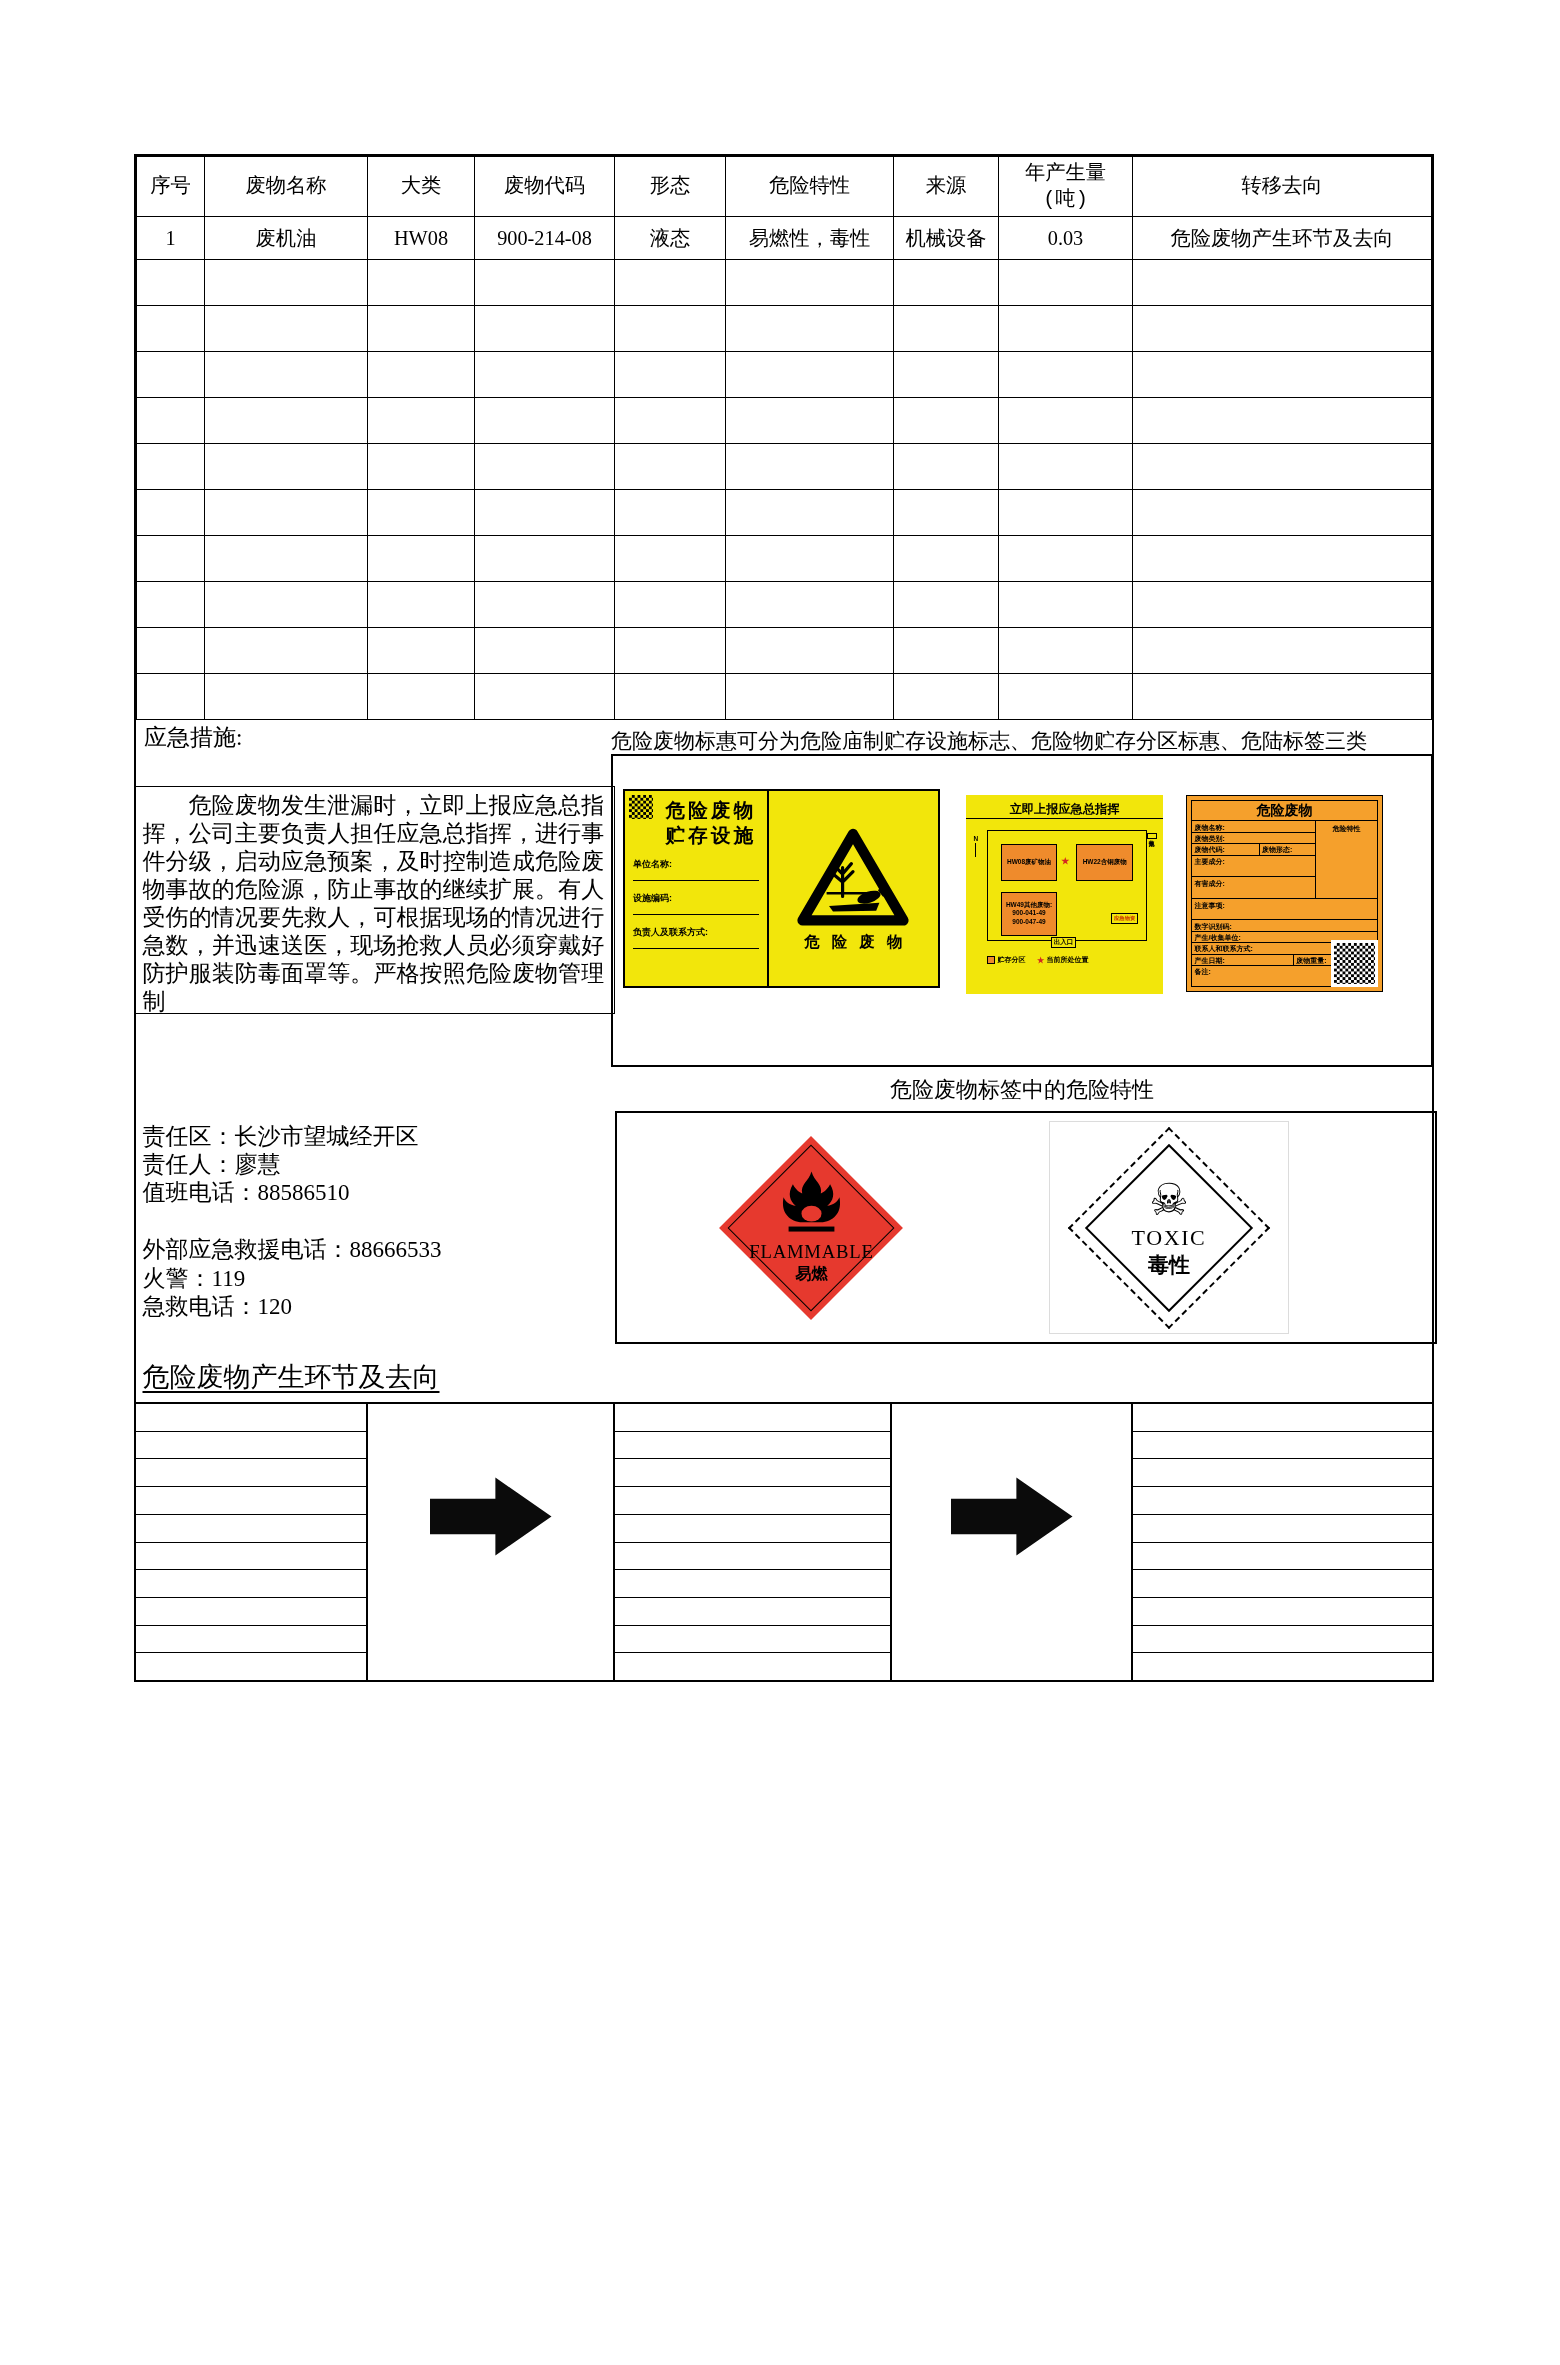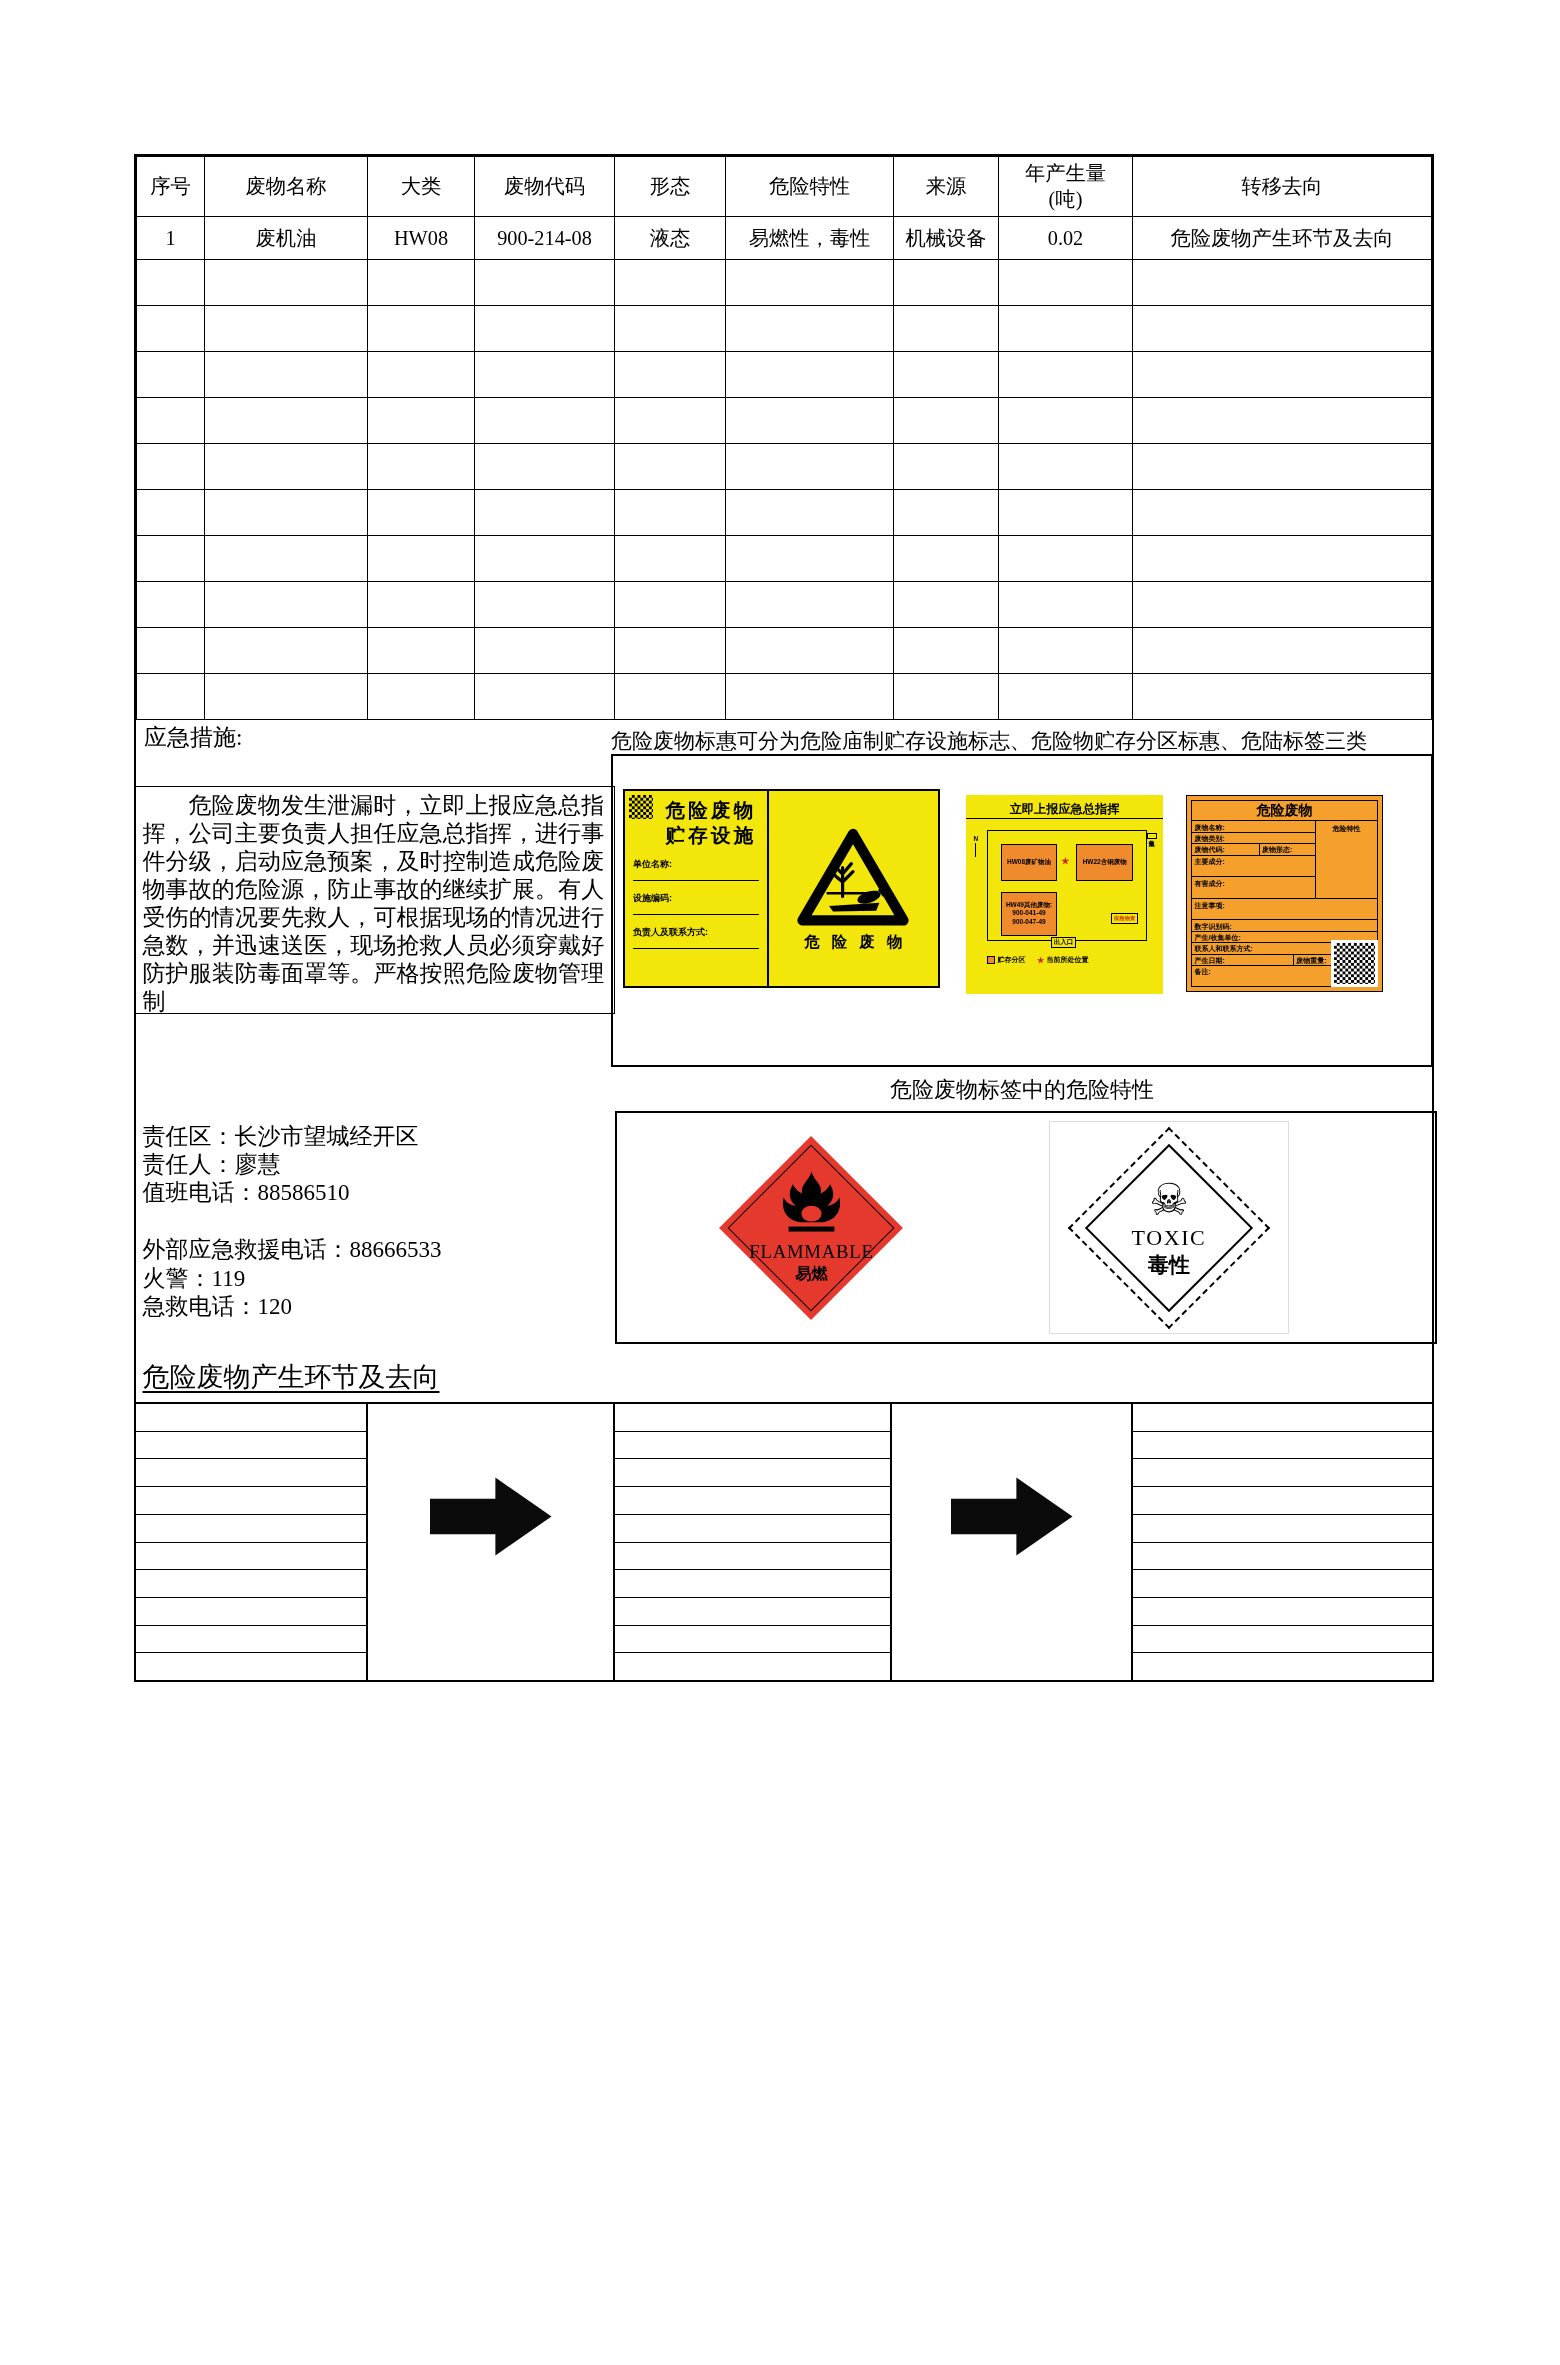--- a/index.html
+++ b/index.html
@@ -14,21 +14,21 @@
 
   
   .title-cell{height:63px;border-bottom:3.3px solid #000;display:flex;align-items:center;
               justify-content:center;font-size:35px;font-weight:bold;letter-spacing:2.4px;}
 
   
   table.main{width:100%;border-collapse:collapse;table-layout:fixed;}
   table.main th,table.main td{border:1.6px solid #000;text-align:center;vertical-align:middle;
     font-size:20.3px;font-weight:normal;padding:0 1.6px;overflow:hidden;}
   table.main th{white-space:pre-line;line-height:1.25;}
-  tr.hrow{height:60px;} tr.drow{height:43px;} tr.erow{height:46px;}
+  tr.hrow{height:60px;font-family:Liberation Mono, monospace;} tr.drow{height:43px;} tr.erow{height:46px;}
 
   
   .middle{position:relative;height:388px;}
   .em-label{position:absolute;top:2px;left:8.1px;font-size:23px;}
   .em-caption{position:absolute;top:6.5px;left:475px;width:821px;text-align:left;font-size:21px;}
   .em-para{position:absolute;top:66px;left:0;width:479px;height:228px;
     border-top:1.6px solid #000;border-right:1.6px solid #000;border-bottom:1.6px solid #000;
     padding:4.9px 9.8px 0 6.5px;font-size:23px;line-height:28px;text-align:justify;}
   .em-para p{margin:0;text-indent:2em;}
   .labels-box{position:absolute;top:34px;left:475px;width:822px;height:313px;border:2.4px solid #000;}
@@ -156,21 +156,21 @@
           <th>转移去向</th>
         </tr>
         <tr class="drow">
           <td>1</td>
           <td>废机油</td>
           <td>HW08</td>
           <td>900-214-08</td>
           <td>液态</td>
           <td>易燃性，毒性</td>
           <td>机械设备</td>
-          <td>0.02</td>
+          <td>0.03</td>
           <td>危险废物产生环节及去向</td>
         </tr>
         <tr class="erow">
           <td></td>
           <td></td>
           <td></td>
           <td></td>
           <td></td>
           <td></td>
           <td></td>

